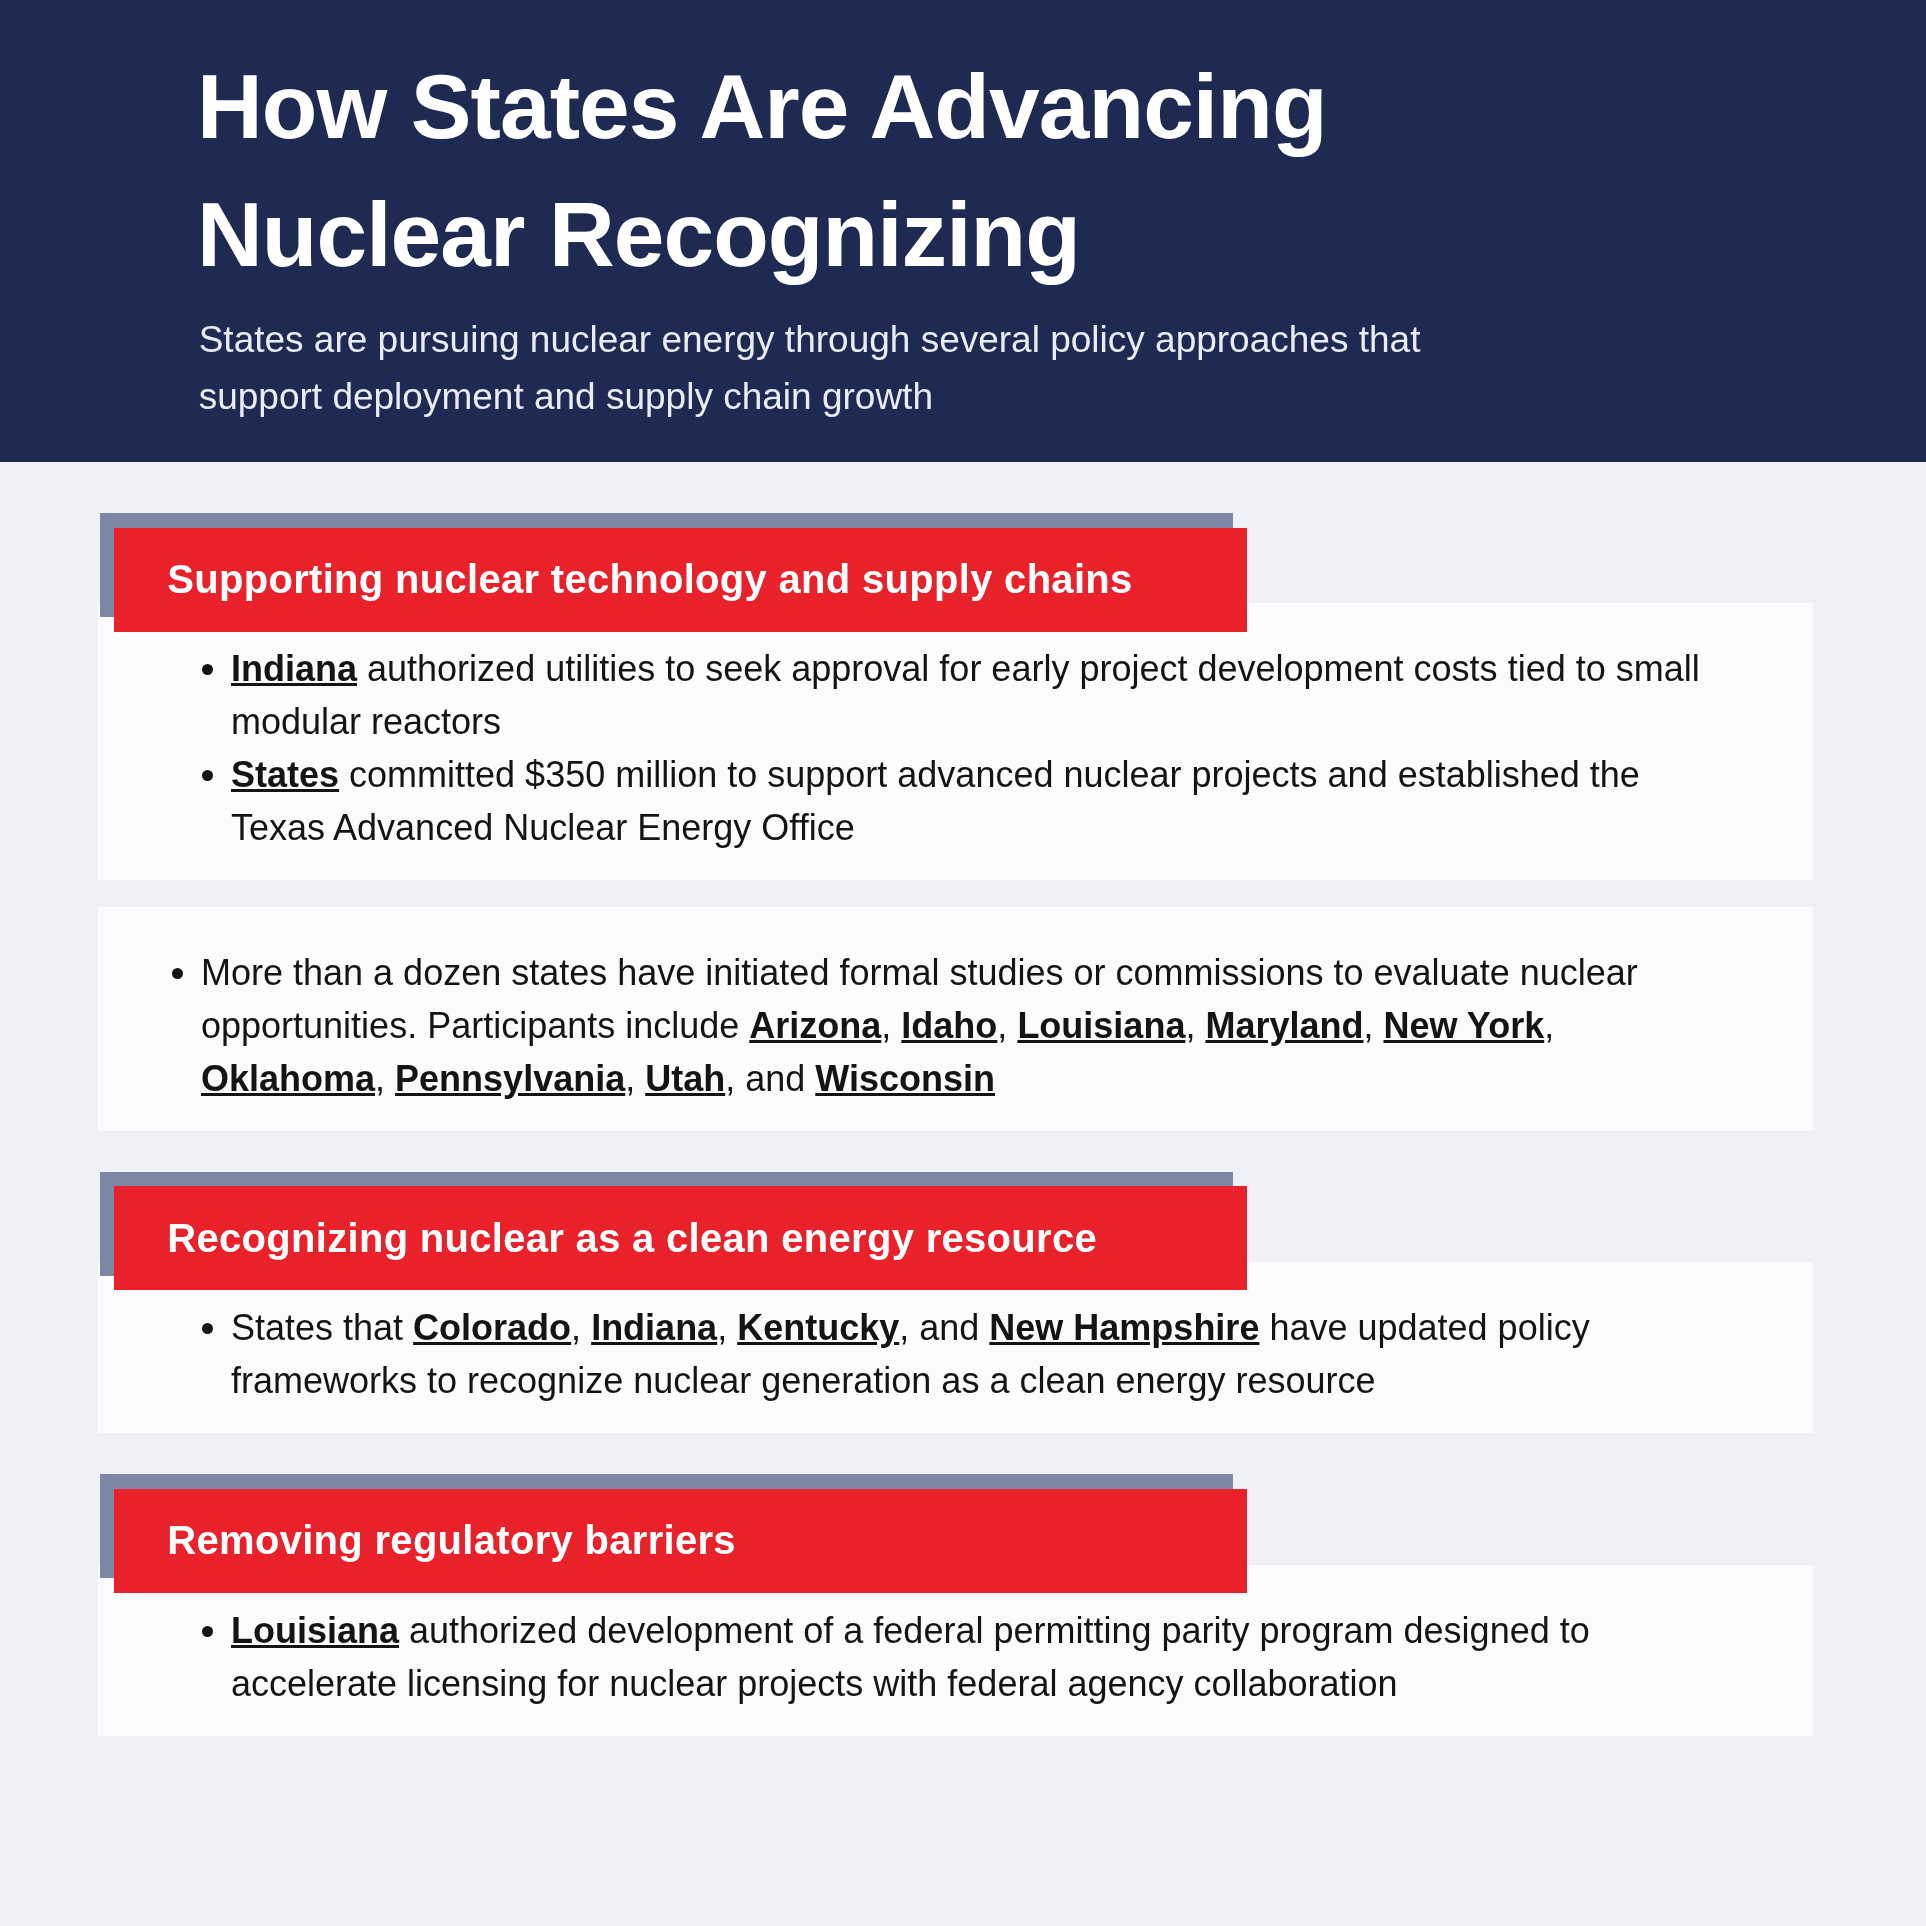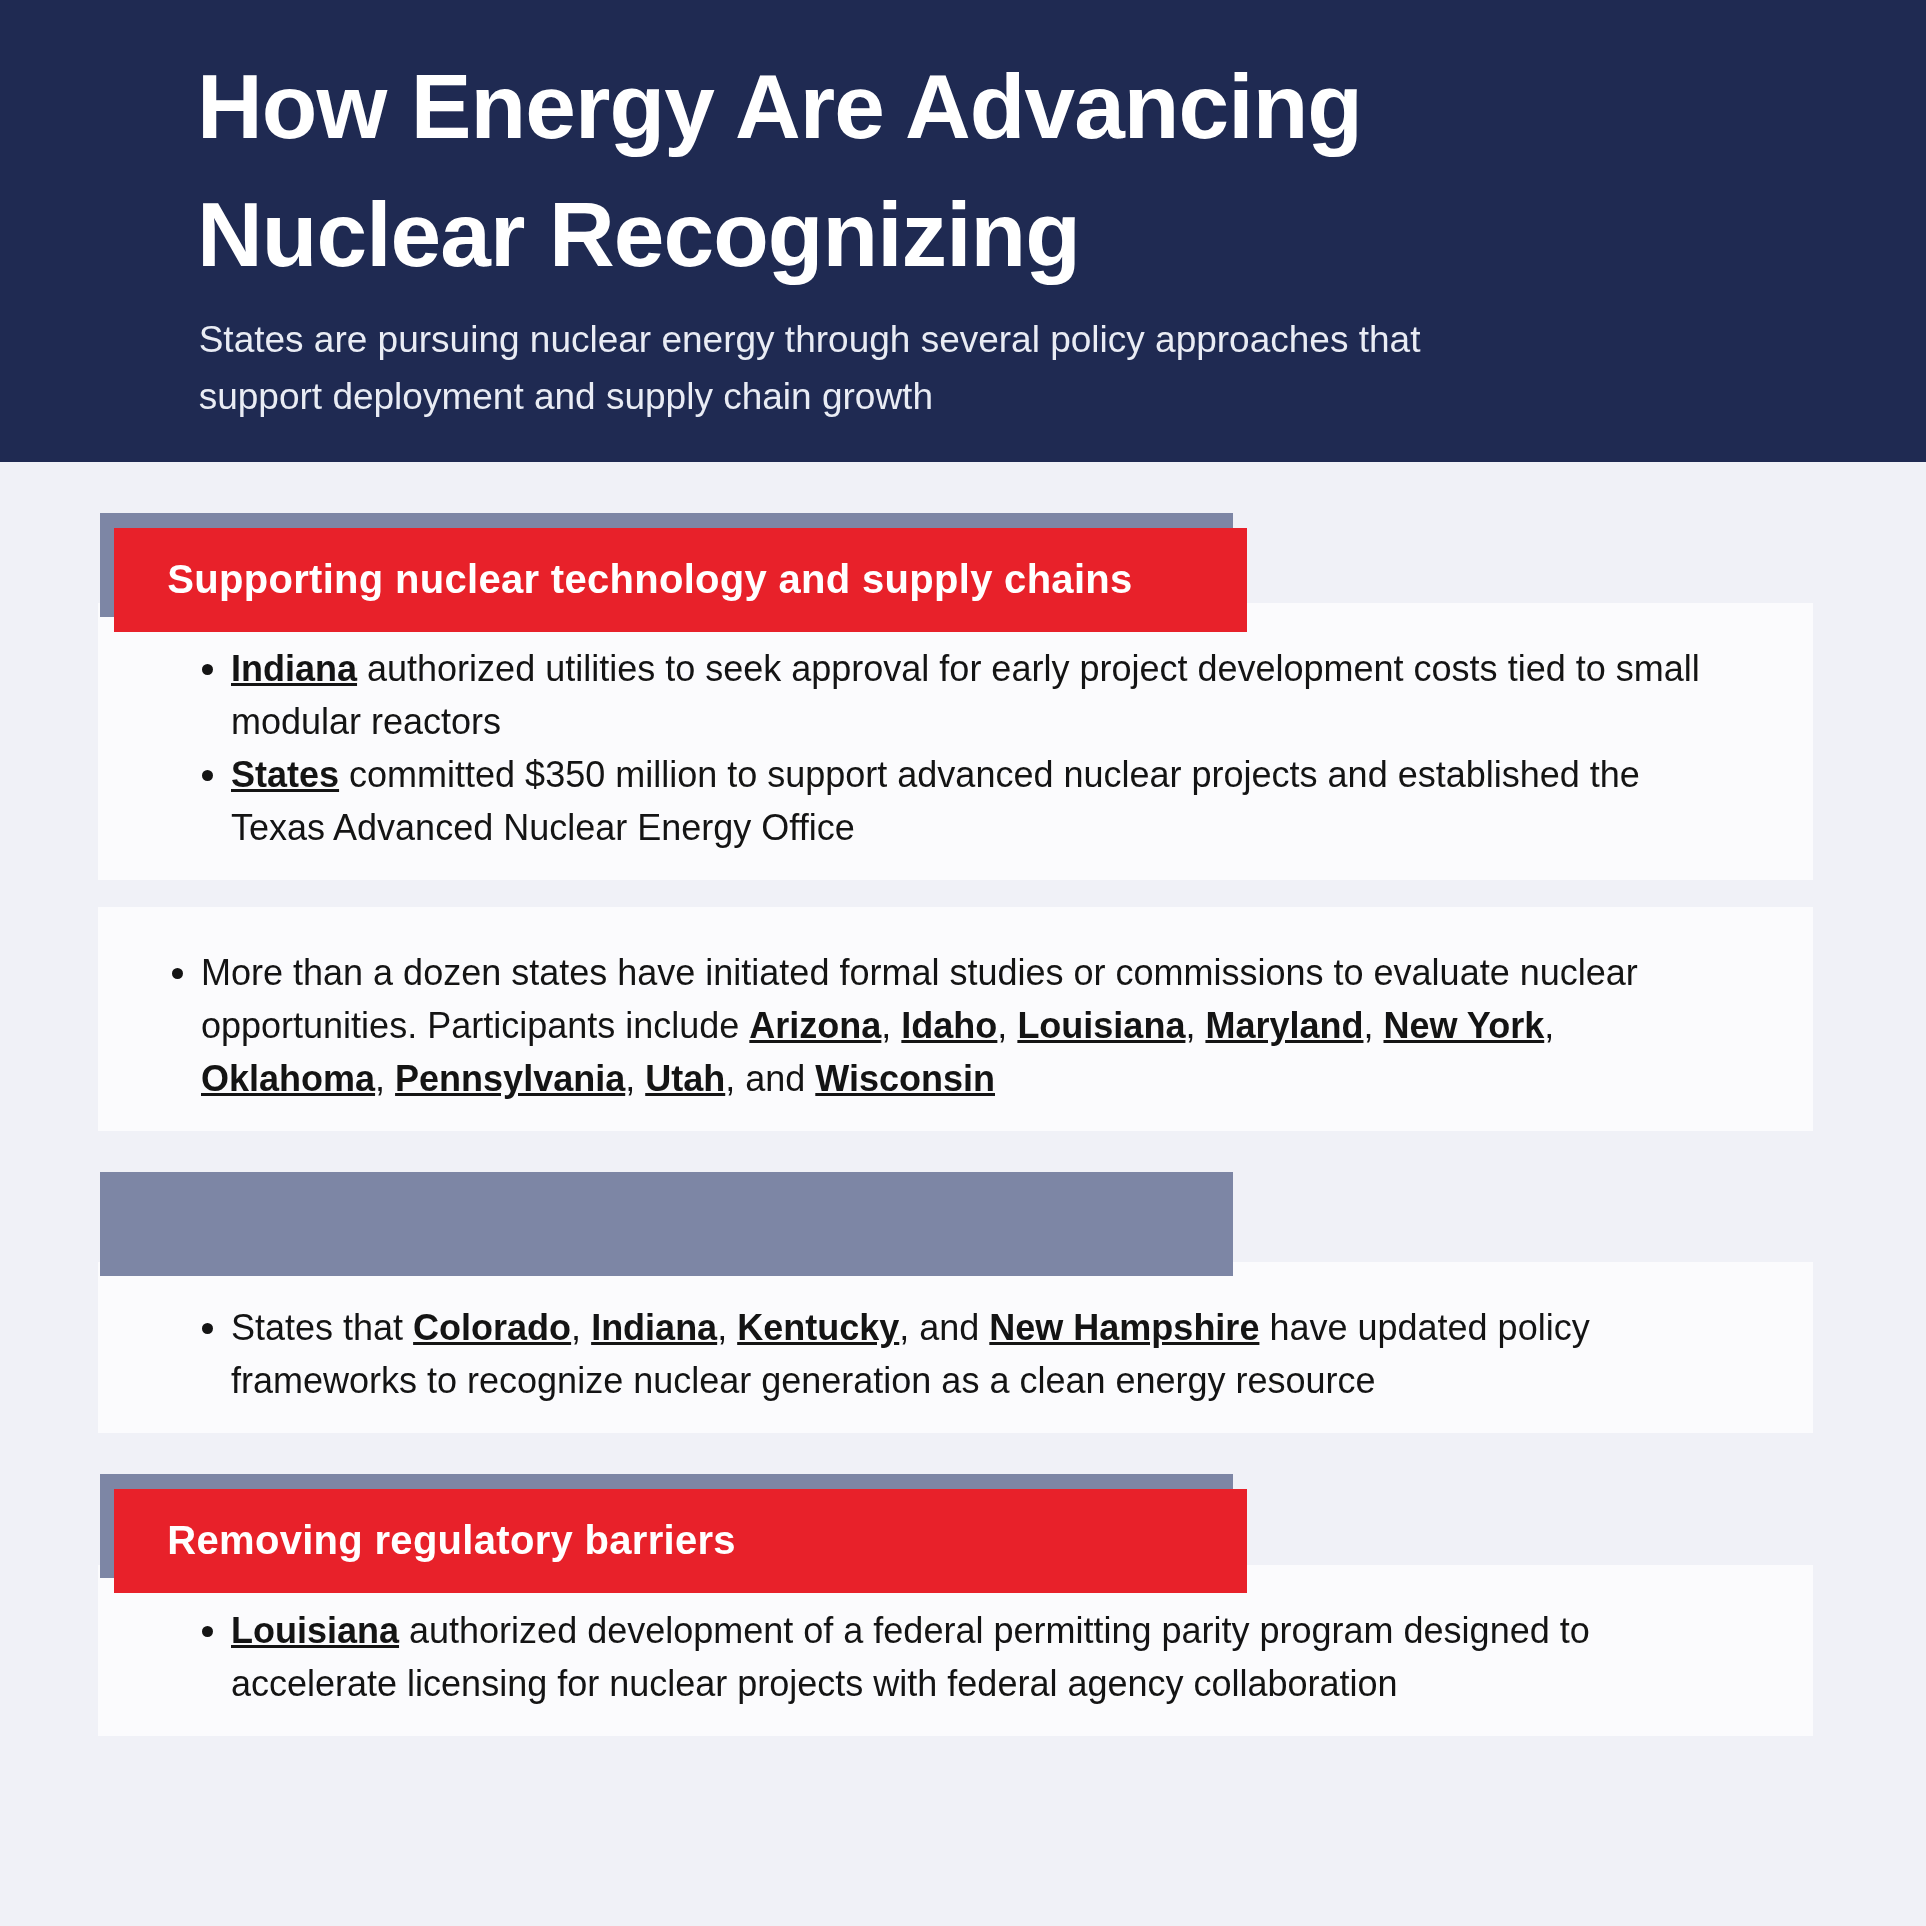--- a/index.html
+++ b/index.html
@@ -108,21 +108,21 @@
   .content-box b {
     font-weight: 700;
     text-decoration: underline;
   }
 </style>
 </head>
 <body>
 
 <header class="header">
   <h1 class="title">
-    <span>How Energy Are Advancing</span><br>
+    <span>How States Are Advancing</span><br>
     <span>Nuclear Recognizing</span>
   </h1>
   <p class="subtitle">States are pursuing nuclear energy through several policy approaches that support deployment and supply chain growth</p>
 </header>
 
 <main class="sections">
 
   <section class="section">
     <div class="banner-wrap">
       <div class="banner-shadow"></div>
@@ -142,20 +142,23 @@
     <div class="content-box">
       <ul>
           <li><span>More than a dozen states have initiated formal studies or commissions to evaluate nuclear opportunities. Participants include </span><b>Arizona</b><span>, </span><b>Idaho</b><span>, </span><b>Louisiana</b><span>, </span><b>Maryland</b><span>, </span><b>New York</b><span>, </span><b>Oklahoma</b><span>, </span><b>Pennsylvania</b><span>, </span><b>Utah</b><span>, and </span><b>Wisconsin</b></li>
         </ul>
     </div>
   </section>
 
   <section class="section">
     <div class="banner-wrap">
       <div class="banner-shadow"></div>
+      <div class="banner">
+        <span class="banner-label">Recognizing nuclear as a clean energy resource</span>
+      </div>
     </div>
     <div class="content-box">
       <ul>
           <li><span>States that </span><b>Colorado</b><span>, </span><b>Indiana</b><span>, </span><b>Kentucky</b><span>, and </span><b>New Hampshire</b><span> have updated policy frameworks to recognize nuclear generation as a clean energy resource</span></li>
         </ul>
     </div>
   </section>
 
   <section class="section">
     <div class="banner-wrap">

